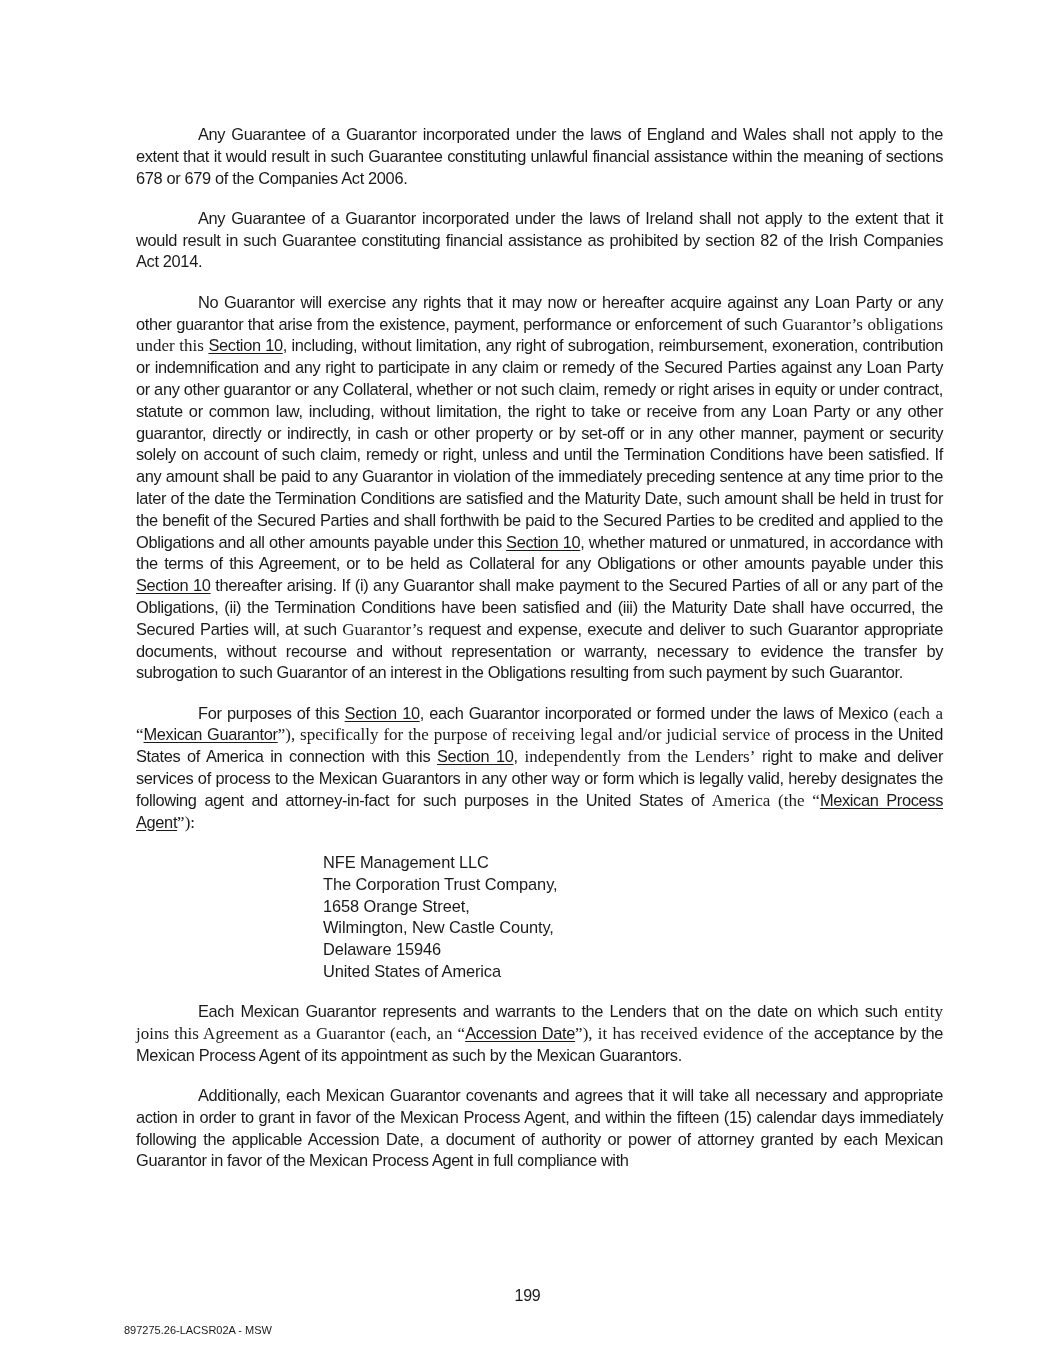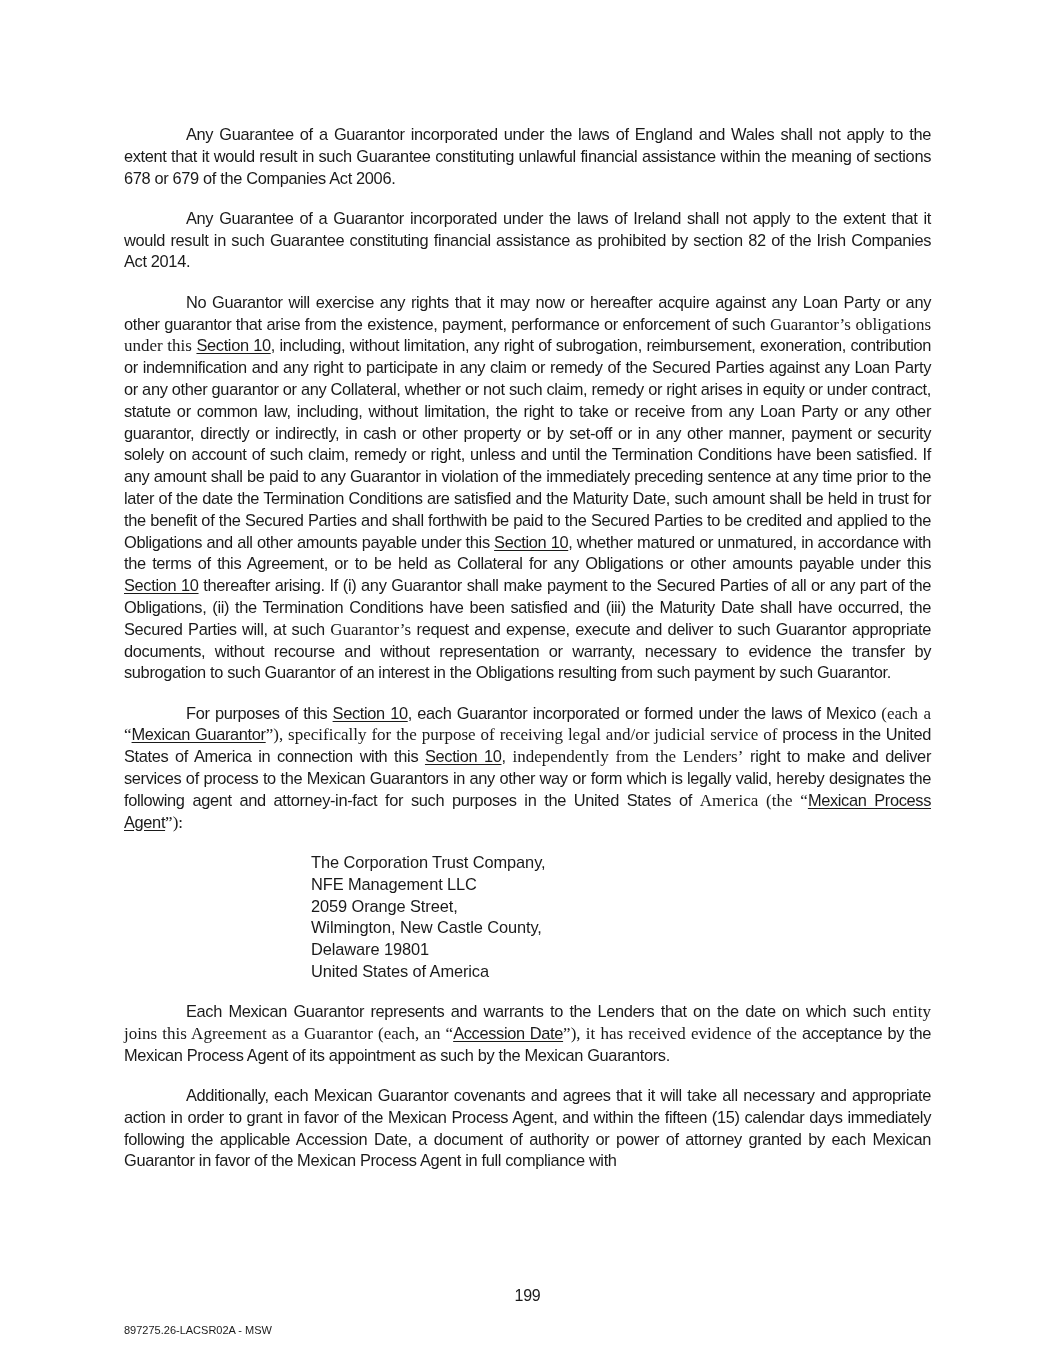--- a/index.html
+++ b/index.html
@@ -10,21 +10,21 @@
     body {
       width: 1055px;
       height: 1365px;
       position: relative;
       overflow: hidden;
       color: #1a1a1a;
       font-family: "Liberation Sans", sans-serif;
     }
     .page {
       position: absolute;
-      left: 124px;
+      left: 136px;
       top: 124px;
       width: 807px;
     }
     .para {
       font-size: 16.4px;
       line-height: 21.8px;
       text-align: justify;
       text-indent: 62px;
       margin: 0 0 18.5px 0;
       letter-spacing: -0.35px;
@@ -77,25 +77,25 @@
 
   <p class="para">
     <span>No Guarantor will exercise any rights that it may now or hereafter acquire against any Loan Party or any other guarantor that arise from the existence, payment, performance or enforcement of such </span><span class="serif">Guarantor’s obligations under this </span><span class="u">Section 10</span><span>, including, without limitation, any right of subrogation, reimbursement, exoneration, contribution or indemnification and any right to participate in any claim or remedy of the Secured Parties against any Loan Party or any other guarantor or any Collateral, whether or not such claim, remedy or right arises in equity or under contract, statute or common law, including, without limitation, the right to take or receive from any Loan Party or any other guarantor, directly or indirectly, in cash or other property or by set-off or in any other manner, payment or security solely on account of such claim, remedy or right, unless and until the Termination Conditions have been satisfied.  If any amount shall be paid to any Guarantor in violation of the immediately preceding sentence at any time prior to the later of the date the Termination Conditions are satisfied and the Maturity Date, such amount shall be held in trust for the benefit of the Secured Parties and shall forthwith be paid to the Secured Parties to be credited and applied to the Obligations and all other amounts payable under this </span><span class="u">Section 10</span><span>, whether matured or unmatured, in accordance with the terms of this Agreement, or to be held as Collateral for any Obligations or other amounts payable under this </span><span class="u">Section 10</span><span> thereafter arising.  If (i) any Guarantor shall make payment to the Secured Parties of all or any part of the Obligations, (ii) the Termination Conditions have been satisfied and (iii) the Maturity Date shall have occurred, the Secured Parties will, at such </span><span class="serif">Guarantor’s</span><span> request and expense, execute and deliver to such Guarantor appropriate documents, without recourse and without representation or warranty, necessary to evidence the transfer by subrogation to such Guarantor of an interest in the Obligations resulting from such payment by such Guarantor.</span>
   </p>
 
   <p class="para">
     <span>For purposes of this </span><span class="u">Section 10</span><span>, each Guarantor incorporated or formed under the laws of Mexico </span><span class="serif">(each a “</span><span class="u">Mexican Guarantor</span><span class="serif">”), specifically for the purpose of receiving legal and/or judicial service of</span><span> process in the United States of America in connection with this </span><span class="u">Section 10</span><span>,</span><span class="serif"> independently from the Lenders’</span><span> right to make and deliver services of process to the Mexican Guarantors in any other way or form which is legally valid, hereby designates the following agent and attorney-in-fact for such purposes in the United States of </span><span class="serif">America (the “</span><span class="u">Mexican Process Agent</span><span class="serif">”):</span>
   </p>
 
   <div class="address">
+    <span class="address-line">NFE Management LLC</span>
     <span class="address-line">The Corporation Trust Company,</span>
-    <span class="address-line">NFE Management LLC</span>
-    <span class="address-line">2059 Orange Street,</span>
+    <span class="address-line">1658 Orange Street,</span>
     <span class="address-line">Wilmington, New Castle County,</span>
-    <span class="address-line">Delaware 19801</span>
+    <span class="address-line">Delaware 15946</span>
     <span class="address-line">United States of America</span>
   </div>
 
   <p class="para">
     <span>Each Mexican Guarantor represents and warrants to the Lenders that on the date on which such </span><span class="serif">entity joins this Agreement as a Guarantor (each, an “</span><span class="u">Accession Date</span><span class="serif">”), it has received evidence of the</span><span> acceptance by the Mexican Process Agent of its appointment as such by the Mexican Guarantors.</span>
   </p>
 
   <p class="para">Additionally, each Mexican Guarantor covenants and agrees that it will take all necessary and appropriate action in order to grant in favor of the Mexican Process Agent, and within the fifteen (15) calendar days immediately following the applicable Accession Date, a document of authority or power of attorney granted by each Mexican Guarantor in favor of the Mexican Process Agent in full compliance with</p>
 
 </div>

